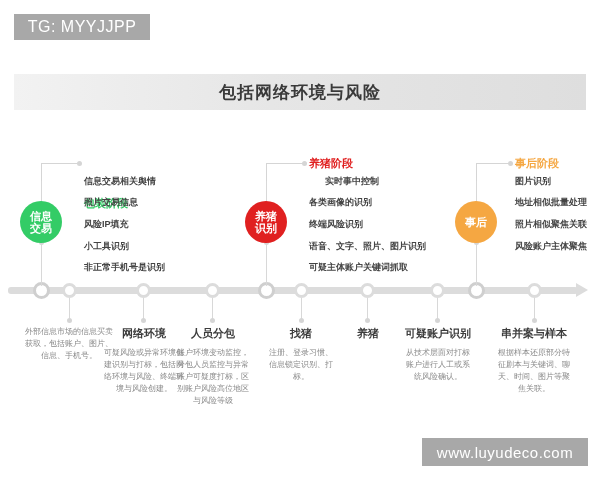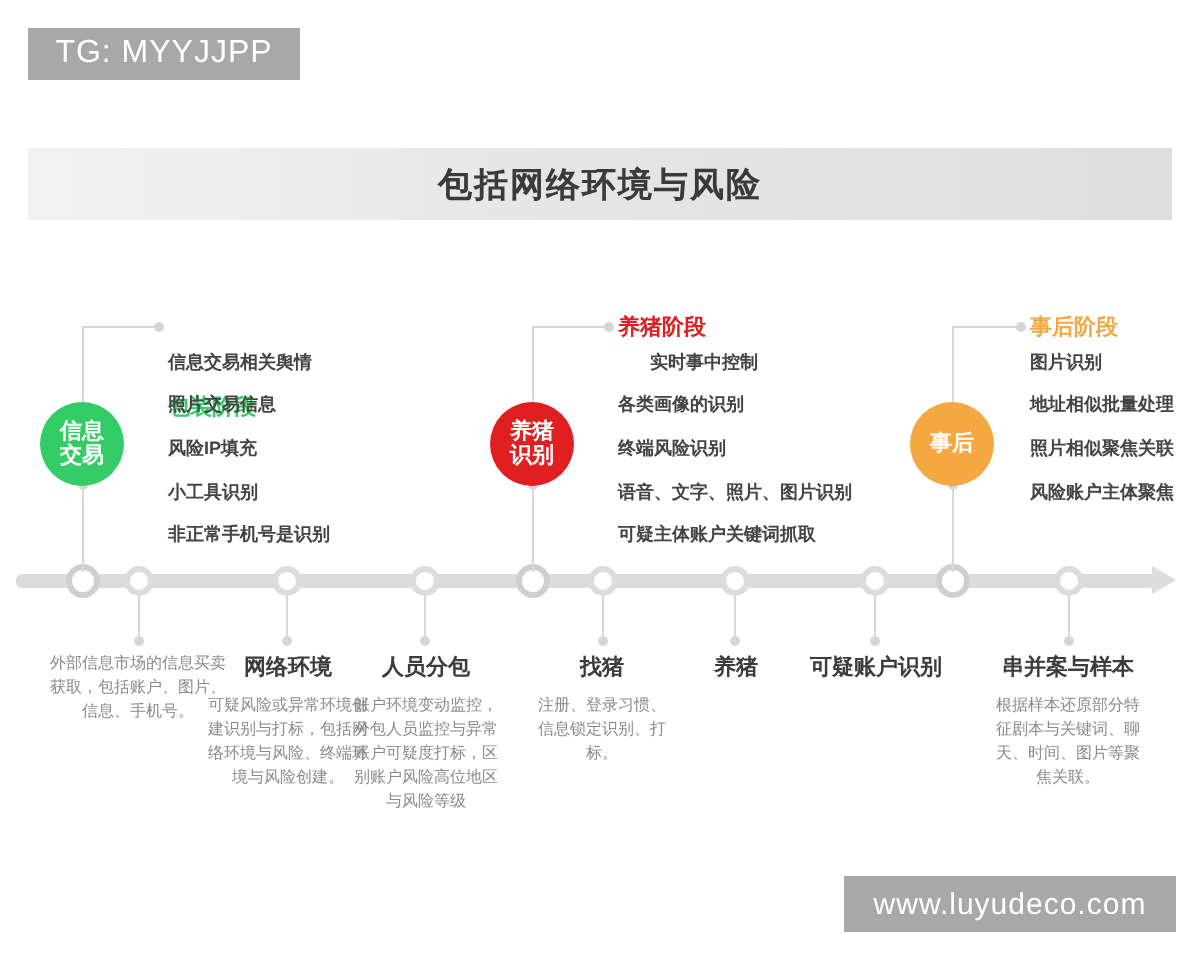--- a/index.html
+++ b/index.html
@@ -189,20 +189,21 @@
 <div class="drop" style="left:367px;top:298px;height:22px;"></div>
 <div class="drop-dot" style="left:365px;top:318px;"></div>
 <div class="ms" style="left:336px;top:326px;width:64px;">
   <div class="ms-title">养猪</div>
 </div>
 
 <div class="drop" style="left:437px;top:298px;height:22px;"></div>
 <div class="drop-dot" style="left:435px;top:318px;"></div>
 <div class="ms" style="left:404px;top:326px;width:68px;">
   <div class="ms-title">可疑账户识别</div>
+  <div class="ms-desc">从技术层面对打标账户进行人工或系统风险确认。</div>
 </div>
 
 <div class="drop" style="left:534px;top:298px;height:22px;"></div>
 <div class="drop-dot" style="left:532px;top:318px;"></div>
 <div class="ms" style="left:497px;top:326px;width:74px;">
   <div class="ms-title">串并案与样本</div>
   <div class="ms-desc">根据样本还原部分特征剧本与关键词、聊天、时间、图片等聚焦关联。</div>
 </div>
 
 </body></html>

